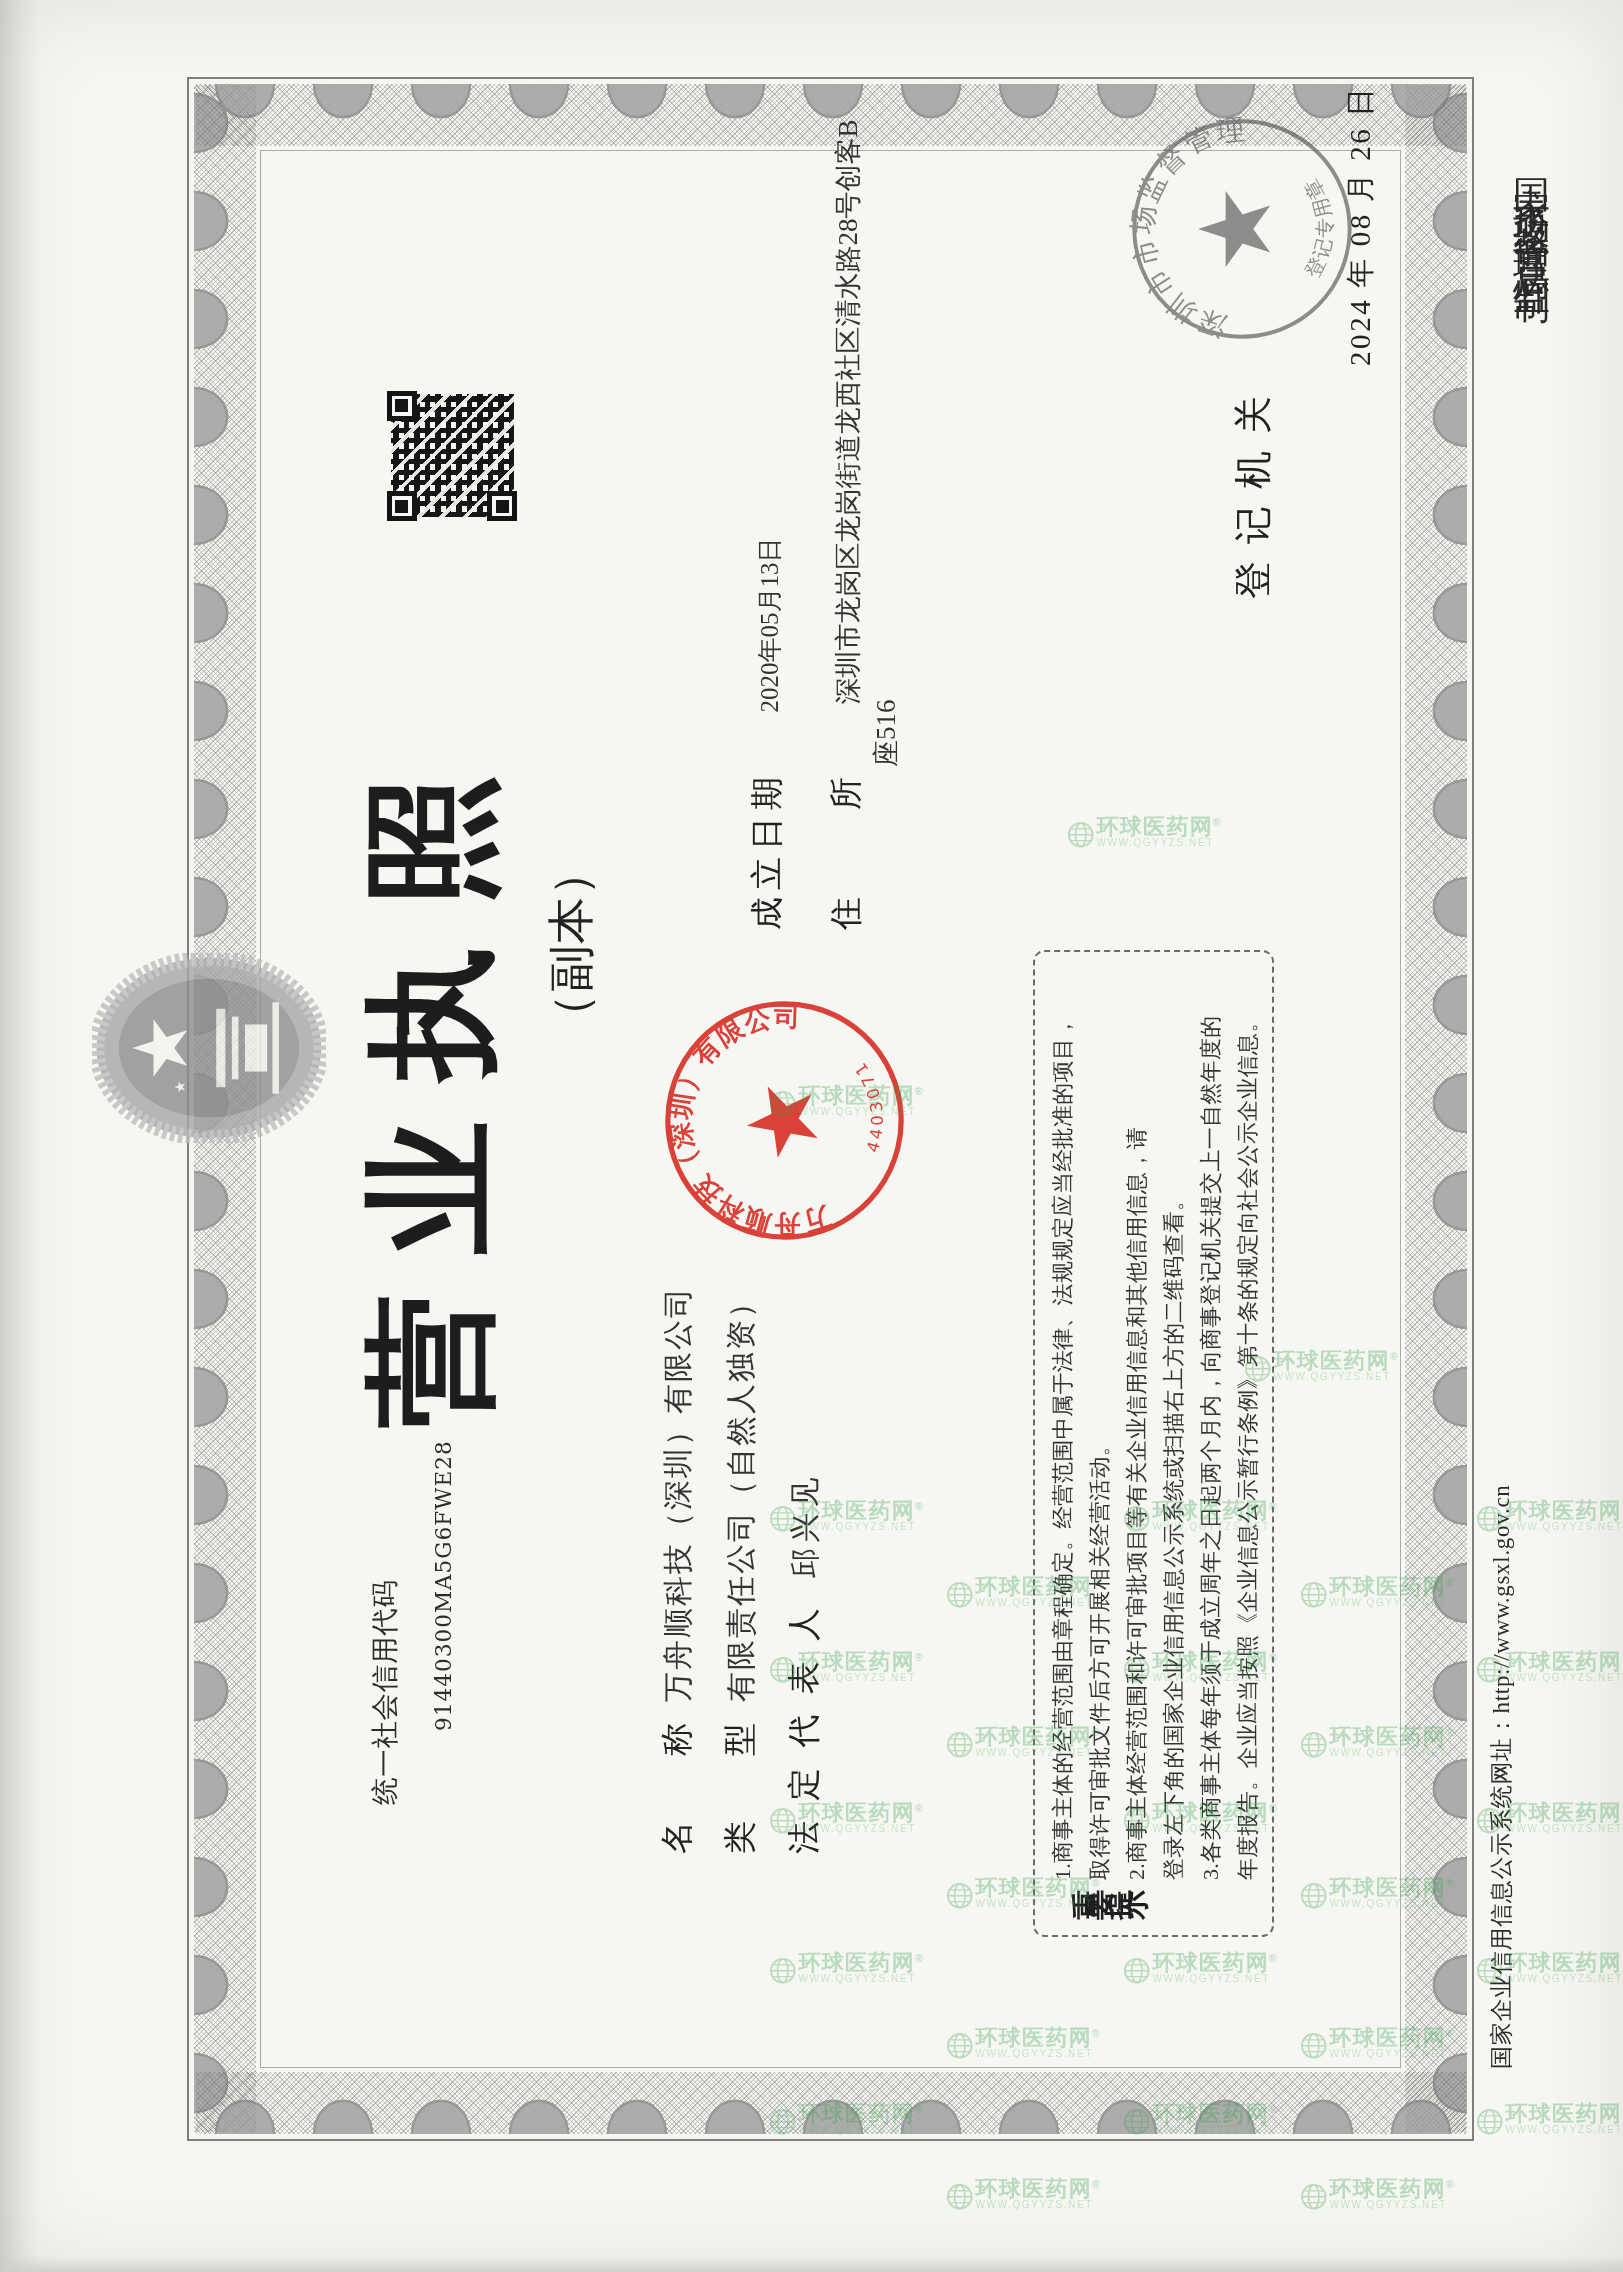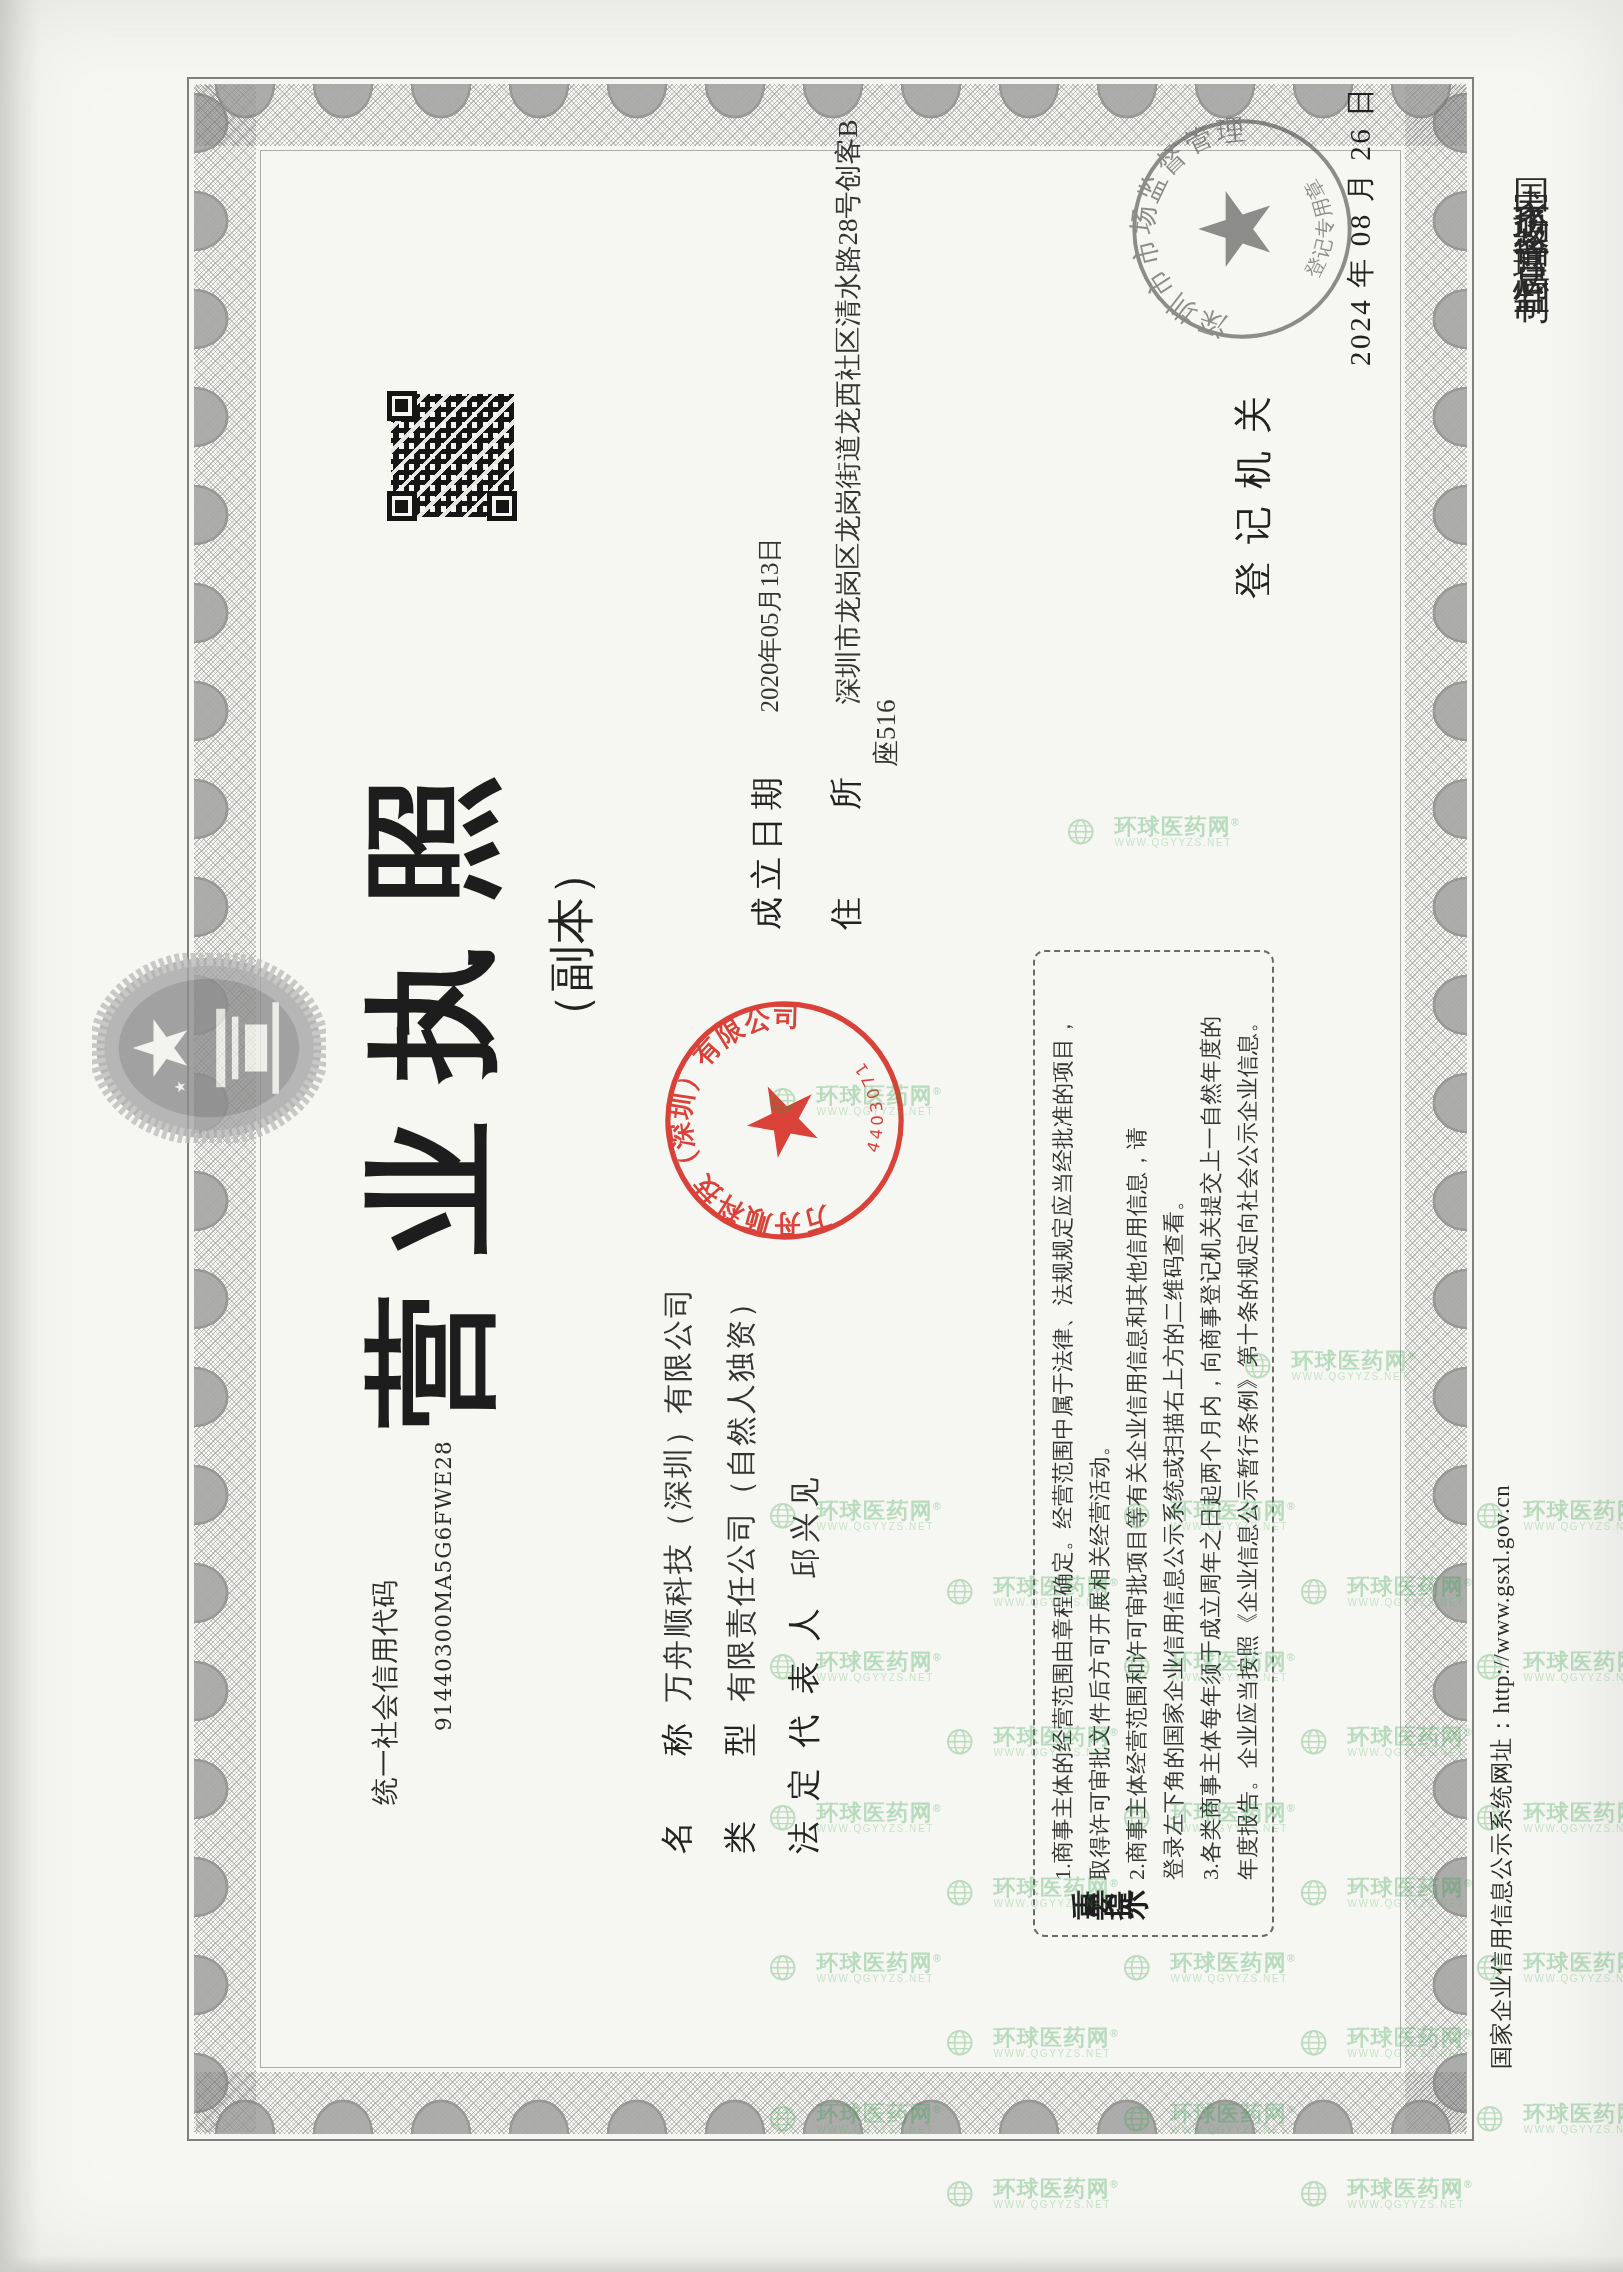--- a/index.html
+++ b/index.html
@@ -87,21 +87,21 @@
   .finder.tl{left:2.6px;top:2.6px;} .finder.tr{right:2.6px;top:2.6px;} .finder.bl{left:2.6px;bottom:2.6px;}
 
   
   .stamp-authority{left:1931px;top:1129px;width:226px;height:226px;opacity:.62;}
   .stamp-company{left:1028px;top:660px;width:249px;height:249px;opacity:.93;transform:rotate(-8deg);}
 
   
   .edge-credit{position:absolute;left:1506px;top:149px;writing-mode:vertical-rl;text-orientation:upright;
     font-size:37px;letter-spacing:9.8px;color:#2a2a2a;z-index:10;font-family:"Liberation Serif",serif;}
   #wm-layer{position:absolute;inset:0;z-index:30;pointer-events:none;}
-  .wm{position:absolute;display:flex;align-items:center;gap:20px;opacity:.3;}
+  .wm{position:absolute;display:flex;align-items:flex-end;gap:2px;opacity:.3;}
   .wm-txt{display:flex;flex-direction:column;line-height:1.05;}
   .wm-name{font-size:22px;font-weight:bold;color:#2f9e44;font-family:"Liberation Sans",sans-serif;letter-spacing:1.3px;}
   .wm-name sup{font-size:10.5px;}
   .wm-url{font-size:10px;color:#57b85c;letter-spacing:1.6px;font-family:"Liberation Sans",sans-serif;}
 </style>
 </head>
 <body>
 
 <div class="scan-edge-left"></div>
 <div class="scan-edge-bottom"></div>

